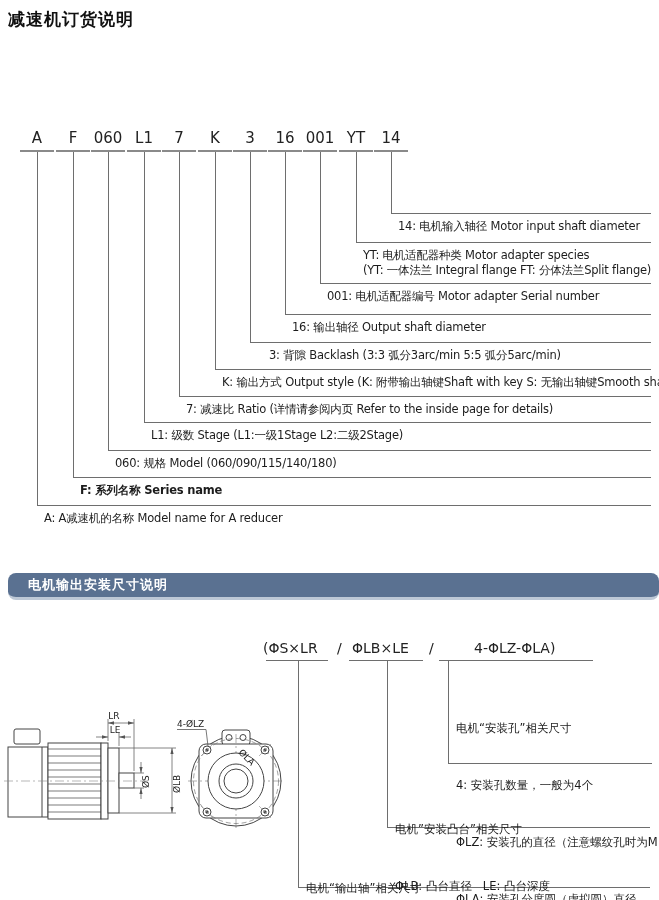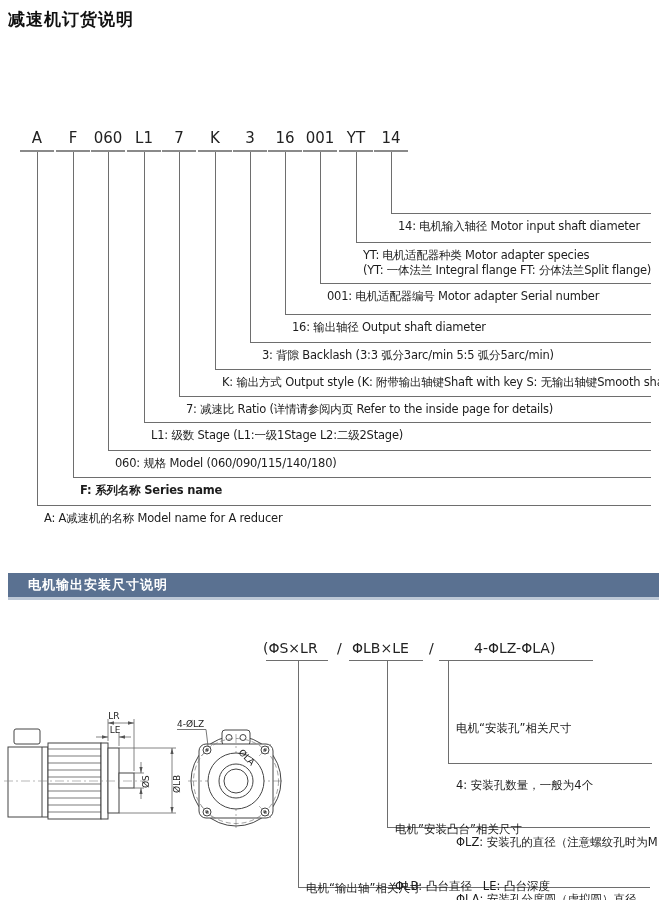--- a/index.html
+++ b/index.html
@@ -56,21 +56,21 @@
       <div class="desc" style="left: 186px; top: 402px;">7: 减速比 Ratio (详情请参阅内页 Refer to the inside page for details)</div>
       <div class="code" style="left: 193px; top: 129px;">K</div>
       <div class="u-line" style="left: 198px; top: 150px; width: 34px;"></div>
       <div class="v-line" style="left: 215px; top: 152px; height: 217px;"></div>
       <div class="h-line" style="left: 215px; top: 369px; width: 436px;"></div>
       <div class="desc" style="left: 222px; top: 375px;">K: 输出方式 Output style  (K: 附带输出轴键Shaft with key S: 无输出轴键Smooth shaft)</div>
       <div class="code" style="left: 228px; top: 129px;">3</div>
       <div class="u-line" style="left: 233px; top: 150px; width: 34px;"></div>
       <div class="v-line" style="left: 250px; top: 152px; height: 190px;"></div>
       <div class="h-line" style="left: 250px; top: 342px; width: 401px;"></div>
-      <div class="desc" style="left: 262px; top: 348px;">3: 背隙 Backlash  (3:3 弧分3arc/min 5:5 弧分5arc/min)</div>
+      <div class="desc" style="left: 269px; top: 348px;">3: 背隙 Backlash  (3:3 弧分3arc/min 5:5 弧分5arc/min)</div>
       <div class="code" style="left: 263px; top: 129px;">16</div>
       <div class="u-line" style="left: 268px; top: 150px; width: 34px;"></div>
       <div class="v-line" style="left: 285px; top: 152px; height: 162px;"></div>
       <div class="h-line" style="left: 285px; top: 314px; width: 366px;"></div>
       <div class="desc" style="left: 292px; top: 320px;">16: 输出轴径 Output shaft diameter</div>
       <div class="code" style="left: 298px; top: 129px;">001</div>
       <div class="u-line" style="left: 303px; top: 150px; width: 34px;"></div>
       <div class="v-line" style="left: 320px; top: 152px; height: 131px;"></div>
       <div class="h-line" style="left: 320px; top: 283px; width: 331px;"></div>
       <div class="desc" style="left: 327px; top: 289px;">001: 电机适配器编号 Motor adapter Serial number</div>
@@ -80,21 +80,21 @@
       <div class="h-line" style="left: 356px; top: 242px; width: 295px;"></div>
       <div class="desc" style="left: 363px; top: 263px;">(YT: 一体法兰 Integral flange  FT: 分体法兰Split flange)</div>
       <div class="desc" style="left: 363px; top: 248px;">YT: 电机适配器种类 Motor adapter species</div>
       <div class="code" style="left: 369px; top: 129px;">14</div>
       <div class="u-line" style="left: 374px; top: 150px; width: 34px;"></div>
       <div class="v-line" style="left: 391px; top: 152px; height: 61px;"></div>
       <div class="h-line" style="left: 391px; top: 213px; width: 260px;"></div>
       <div class="desc" style="left: 398px; top: 219px;">14: 电机输入轴径 Motor input shaft diameter</div>
     </div>
 
-  <div class="bar" style="top:573px;">
+  <div class="bar" style="top:573px;border-radius:8px;">
     <span>电机输出安装尺寸说明</span>
   </div>
 
   <div class="formula" style="left:263px;top:640px;">(ΦS×LR</div>
   <div class="formula" style="left:337px;top:640px;">/</div>
   <div class="formula" style="left:352px;top:640px;">ΦLB×LE</div>
   <div class="formula" style="left:429px;top:640px;">/</div>
   <div class="formula" style="left:474px;top:640px;">4-ΦLZ-ΦLA)</div>
 
   <div class="h-line" style="left:266px;top:660px;width:62px;"></div>

